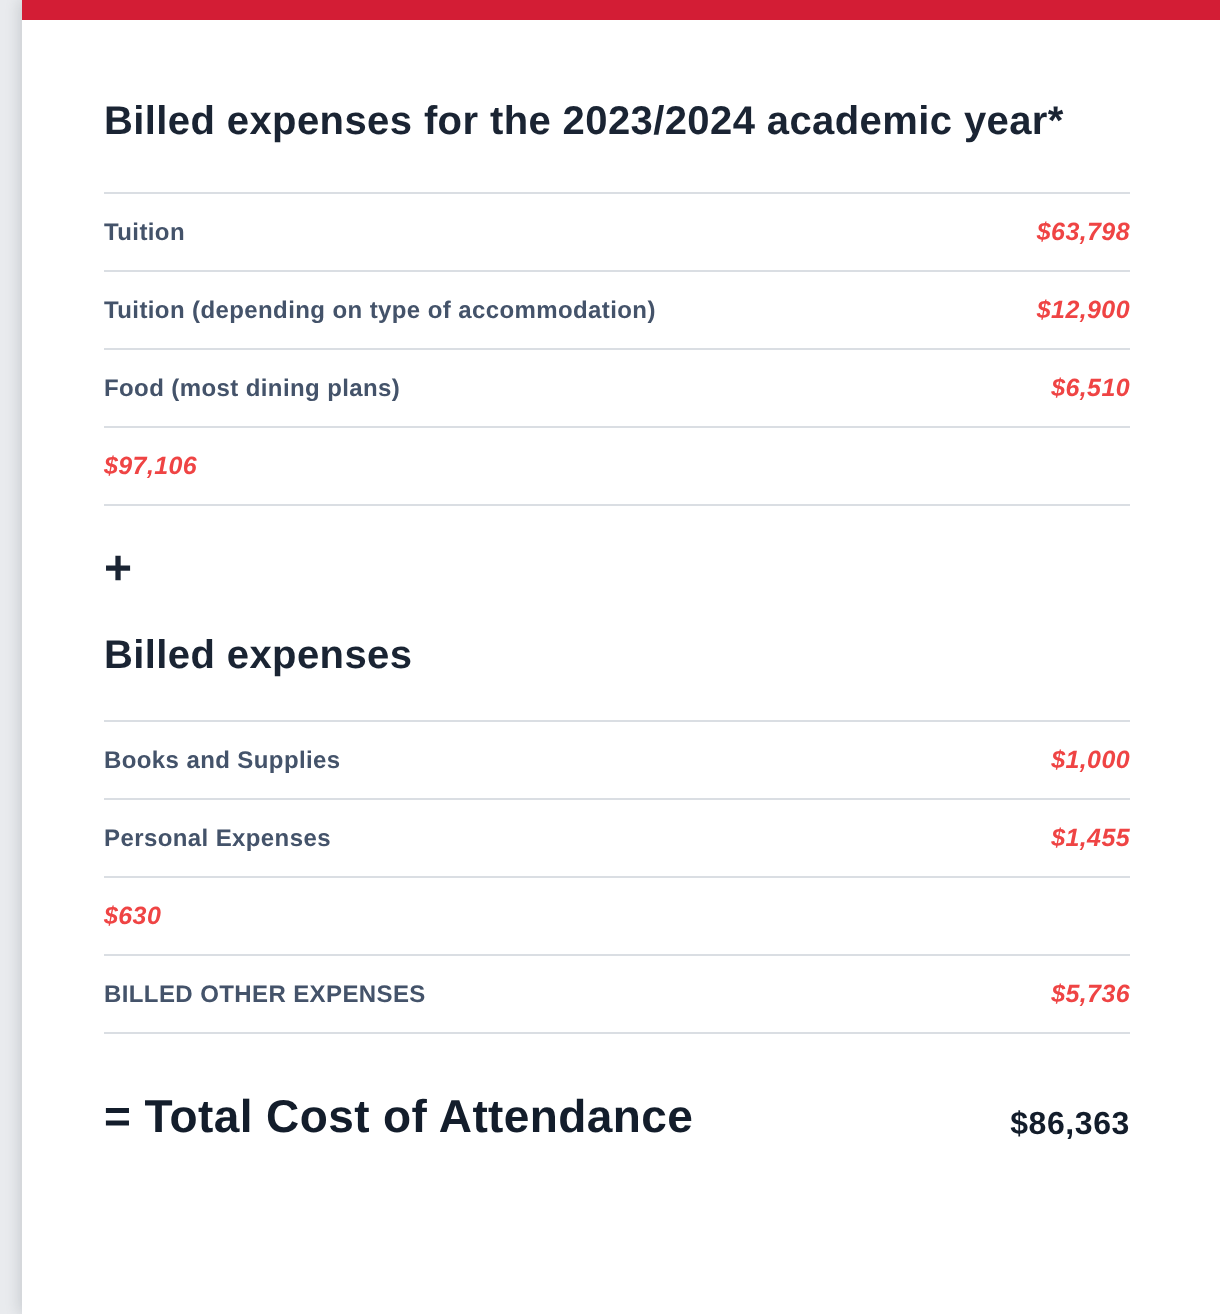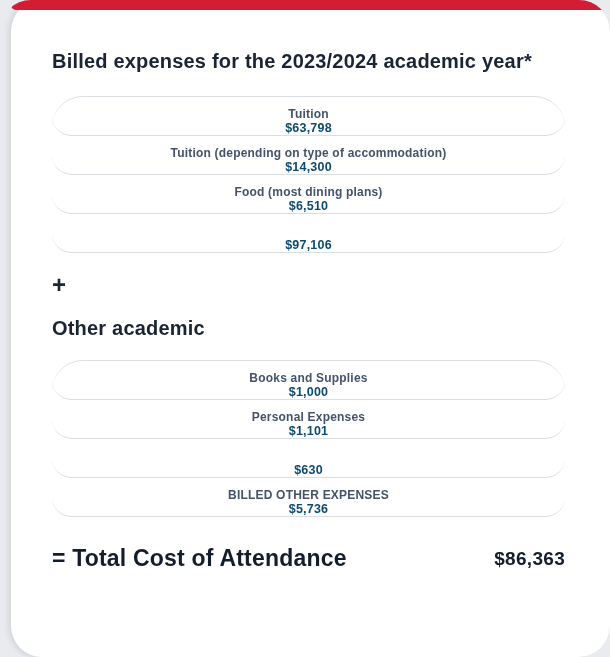--- a/index.html
+++ b/index.html
@@ -1,15 +1,15 @@
 <!DOCTYPE html>
 <html><head>
 <meta charset="utf-8">
 <style>
-  * { margin: 0; padding: 0; box-sizing: border-box; border-radius: 31px; }
+  * { margin: 0; padding: 0; box-sizing: border-box; }
   html, body { width: 610px; height: 657px; overflow: hidden; }
   body {
     background: #e9ebee;
     font-family: "Liberation Sans", sans-serif;
     color: #44536a;
   }
   .card {
     margin-left: 11px;
     width: 599px;
     min-height: 657px;
@@ -31,61 +31,61 @@
     color: #1a2433;
     letter-spacing: 0.2px;
   }
   .billed-title { margin-bottom: 16px; max-width: 515px; }
   .exp-table {
     border-top: 1px solid #dadee3;
     width: 100%;
   }
   .row {
     display: flex;
-    justify-content: flex-end;
+    justify-content: space-between;
     align-items: center;
     height: 39px;
     border-bottom: 1px solid #dadee3;
-    flex-direction: column;
   }
   .row .label {
     font-size: 12px;
     font-weight: bold;
     letter-spacing: 0.2px;
     color: #44536a;
   }
   .row .amount {
     font-size: 12.5px;
     font-weight: 600;
     letter-spacing: 0.2px;
-    color: #0c4a6e;
+    color: #ef4444;
     white-space: nowrap;
+    font-style: italic;
   }
   .plus {
     margin-top: 20px;
     font-size: 24px;
     font-weight: 800;
     color: #1a2433;
     line-height: 24px;
   }
   .other-title { margin-top: 12px; margin-bottom: 13px; }
   .grand {
     margin-top: 28px;
     display: flex;
     justify-content: space-between;
-    align-items: center;
+    align-items: flex-end;
   }
   .grand .g-label {
     font-size: 23px;
     font-weight: 800;
     color: #131d2b;
     letter-spacing: 0.2px;
   }
   .grand .g-amount {
-    font-size: 19px;
+    font-size: 16px;
     font-weight: 800;
     color: #131d2b;
     letter-spacing: 0.3px;
   }
 </style>
 </head>
 <body>
 
 <div class="card">
   <div class="topbar"></div>
@@ -93,43 +93,43 @@
 
     <h2 class="section-title billed-title">Billed expenses for the 2023/2024 academic year*</h2>
 
     <div class="exp-table">
       <div class="row">
         <span class="label">Tuition</span>
         <span class="amount">$63,798</span>
       </div>
       <div class="row">
         <span class="label">Tuition (depending on type of accommodation)</span>
-        <span class="amount">$14,300</span>
+        <span class="amount">$12,900</span>
       </div>
       <div class="row">
         <span class="label">Food (most dining plans)</span>
         <span class="amount">$6,510</span>
       </div>
       <div class="row">
         <span class="amount">$97,106</span>
       </div>
     </div>
 
     <div class="plus">+</div>
 
-    <h2 class="section-title other-title">Other academic</h2>
+    <h2 class="section-title other-title">Billed expenses</h2>
 
     <div class="exp-table">
       <div class="row">
         <span class="label">Books and Supplies</span>
         <span class="amount">$1,000</span>
       </div>
       <div class="row">
         <span class="label">Personal Expenses</span>
-        <span class="amount">$1,101</span>
+        <span class="amount">$1,455</span>
       </div>
       <div class="row">
         <span class="amount">$630</span>
       </div>
       <div class="row">
         <span class="label">BILLED OTHER EXPENSES</span>
         <span class="amount">$5,736</span>
       </div>
     </div>
 

